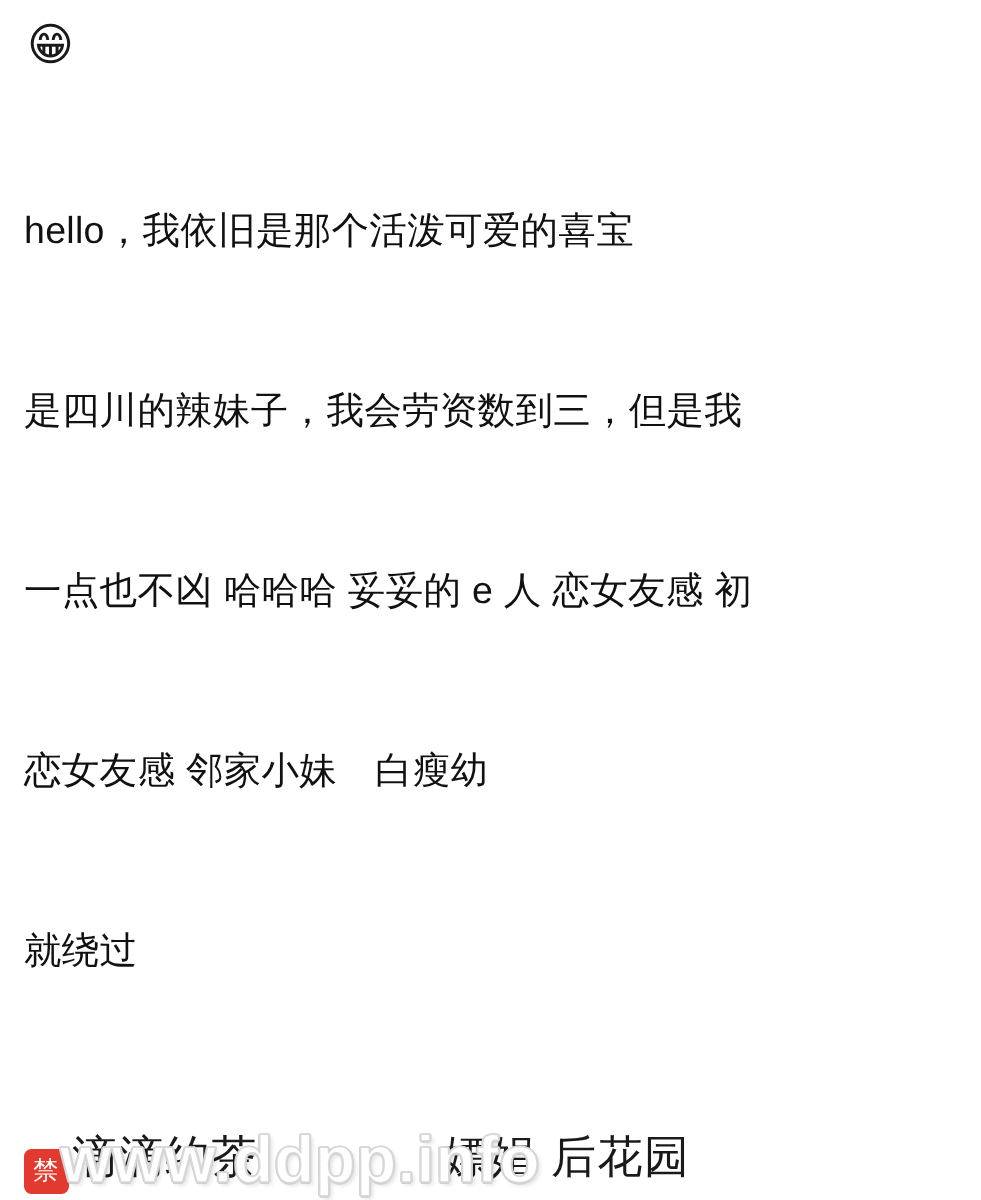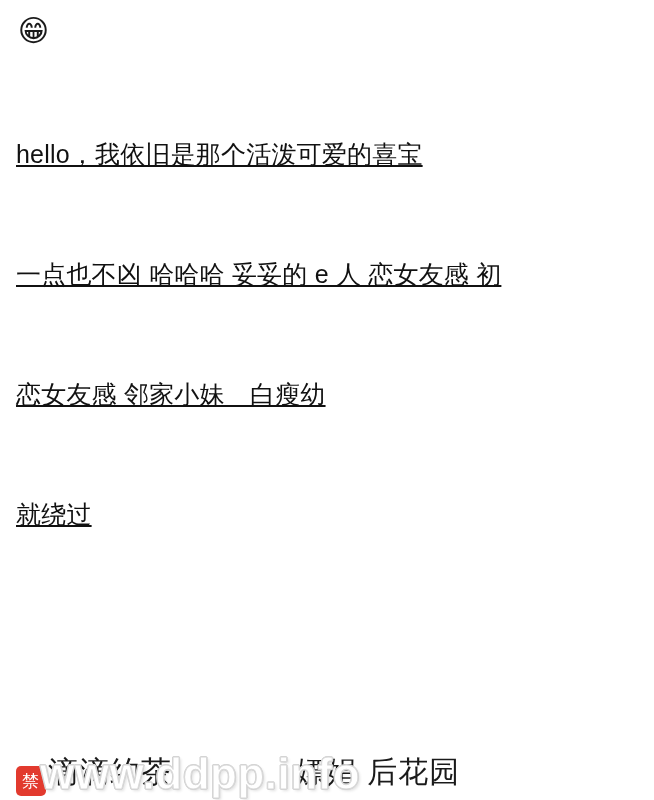--- a/index.html
+++ b/index.html
@@ -32,21 +32,20 @@
   .body-text {
     font-size: 25px;
     line-height: 40px;
     letter-spacing: 0.2px;
     color: #111111;
     white-space: pre-wrap;
     word-break: break-word;
   }
   .body-text .ln {
     display: block;
-    text-decoration: underline;
   }
   
   .watermark-band {
     position: absolute;
     left: 0;
     right: 0;
     bottom: 0;
     height: 62px;
     overflow: hidden;
     text-decoration: underline;
@@ -94,20 +93,21 @@
 </style>
 </head>
 <body>
 
 <div class="page">
 
   <div class="emoji-head">😁</div>
 
   <div class="body-text">
     <span class="ln">hello，我依旧是那个活泼可爱的喜宝</span>
+    <span class="ln">是四川的辣妹子，我会劳资数到三，但是我</span>
     <span class="ln">一点也不凶 哈哈哈 妥妥的 e 人 恋女友感 初</span>
     <span class="ln">恋女友感 邻家小妹　白瘦幼</span>
     <span class="ln">就绕过</span>
     
     
     
     
     
     
     

